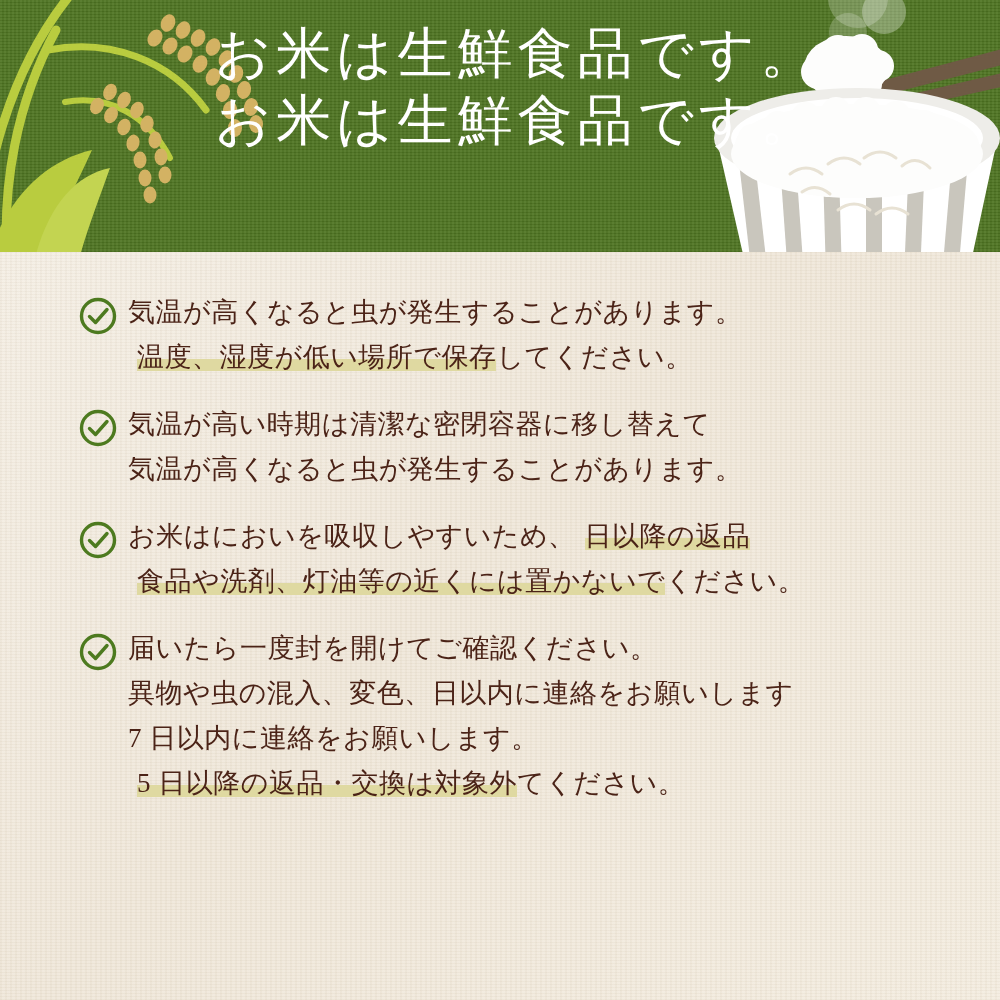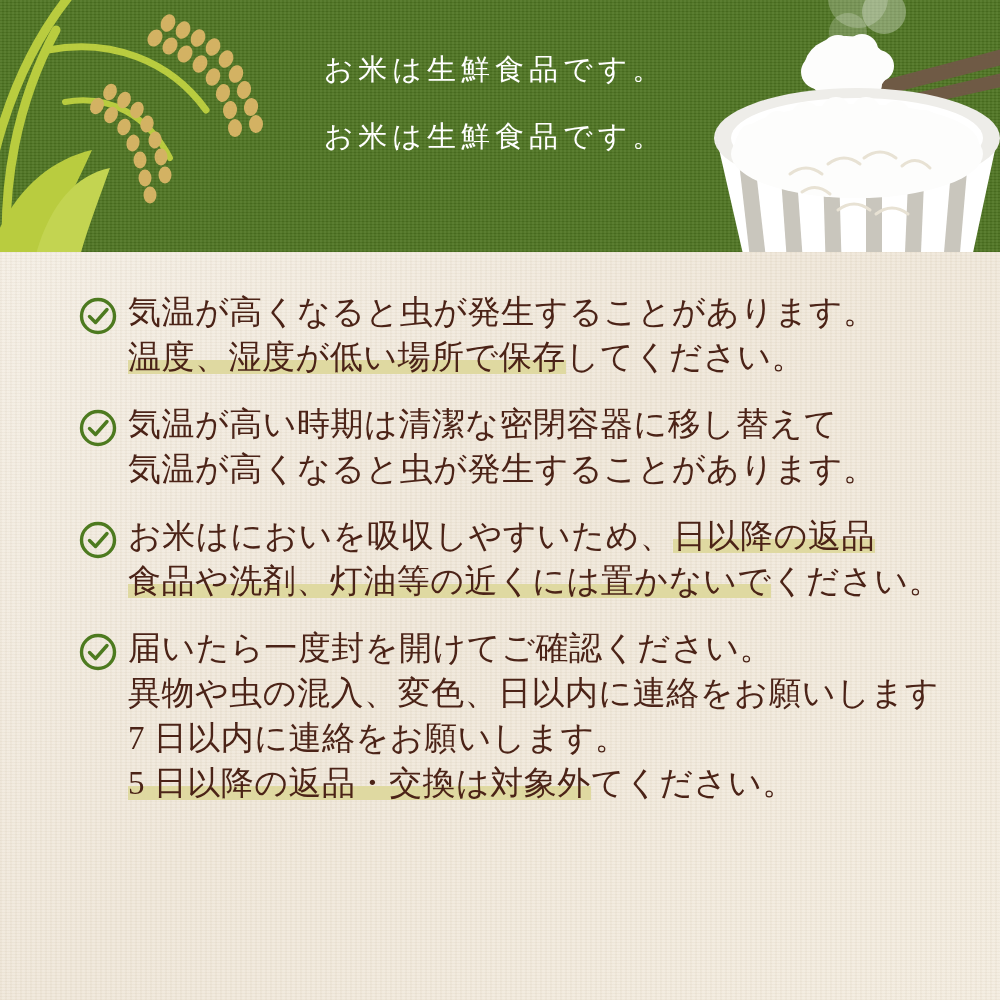--- a/index.html
+++ b/index.html
@@ -15,25 +15,25 @@
   .header{
     position:relative;
     width:1000px;height:252px;
     background:
       repeating-linear-gradient(0deg,rgba(0,0,0,.05) 0px,rgba(0,0,0,.05) 1px,rgba(255,255,255,.04) 1px,rgba(255,255,255,.04) 3px),
       repeating-linear-gradient(90deg,rgba(255,255,255,.035) 0px,rgba(255,255,255,.035) 2px,rgba(0,0,0,.035) 2px,rgba(0,0,0,.035) 4px),
       #4e7421;
     overflow:hidden;
   }
   .header-title{
-    position:absolute;left:215px;top:36px;
+    position:absolute;left:215px;top:20px;
     width:560px;
     text-align:center;
     color:#ffffff;
-    font-size:29px;
+    font-size:55px;
     line-height:67px;
     letter-spacing:5px;
     font-family:"Liberation Serif","DejaVu Serif",serif;
     z-index:6;
     white-space:nowrap;
   }
   .header-title div{white-space:nowrap;}
 
   
   .stalks{position:absolute;left:-30px;top:-10px;width:330px;height:290px;z-index:2;}
@@ -60,30 +60,31 @@
     flex:0 0 auto;
     width:40px;height:40px;
     margin-top:6px;margin-right:10px;
   }
 
   .lines{flex:1 1 auto;}
 
   .line{
     position:relative;
     font-family:"Liberation Serif","DejaVu Serif",serif;
-    font-size:33px;
+    font-size:27px;
     line-height:45px;
     color:#4b2317;
     letter-spacing:0.5px;
     white-space:nowrap;
   }
   .line .hl{
     position:relative;
     display:inline;
     background-image:linear-gradient(transparent 58%, #dfd9a1 58%, #dfd9a1 97%, transparent 97%);
+    margin-left:9px;
   }
 </style>
 </head>
 <body>
 
 <div id="page">
 
   <div class="header">
 
     <svg class="stalks" viewBox="0 0 330 290">

